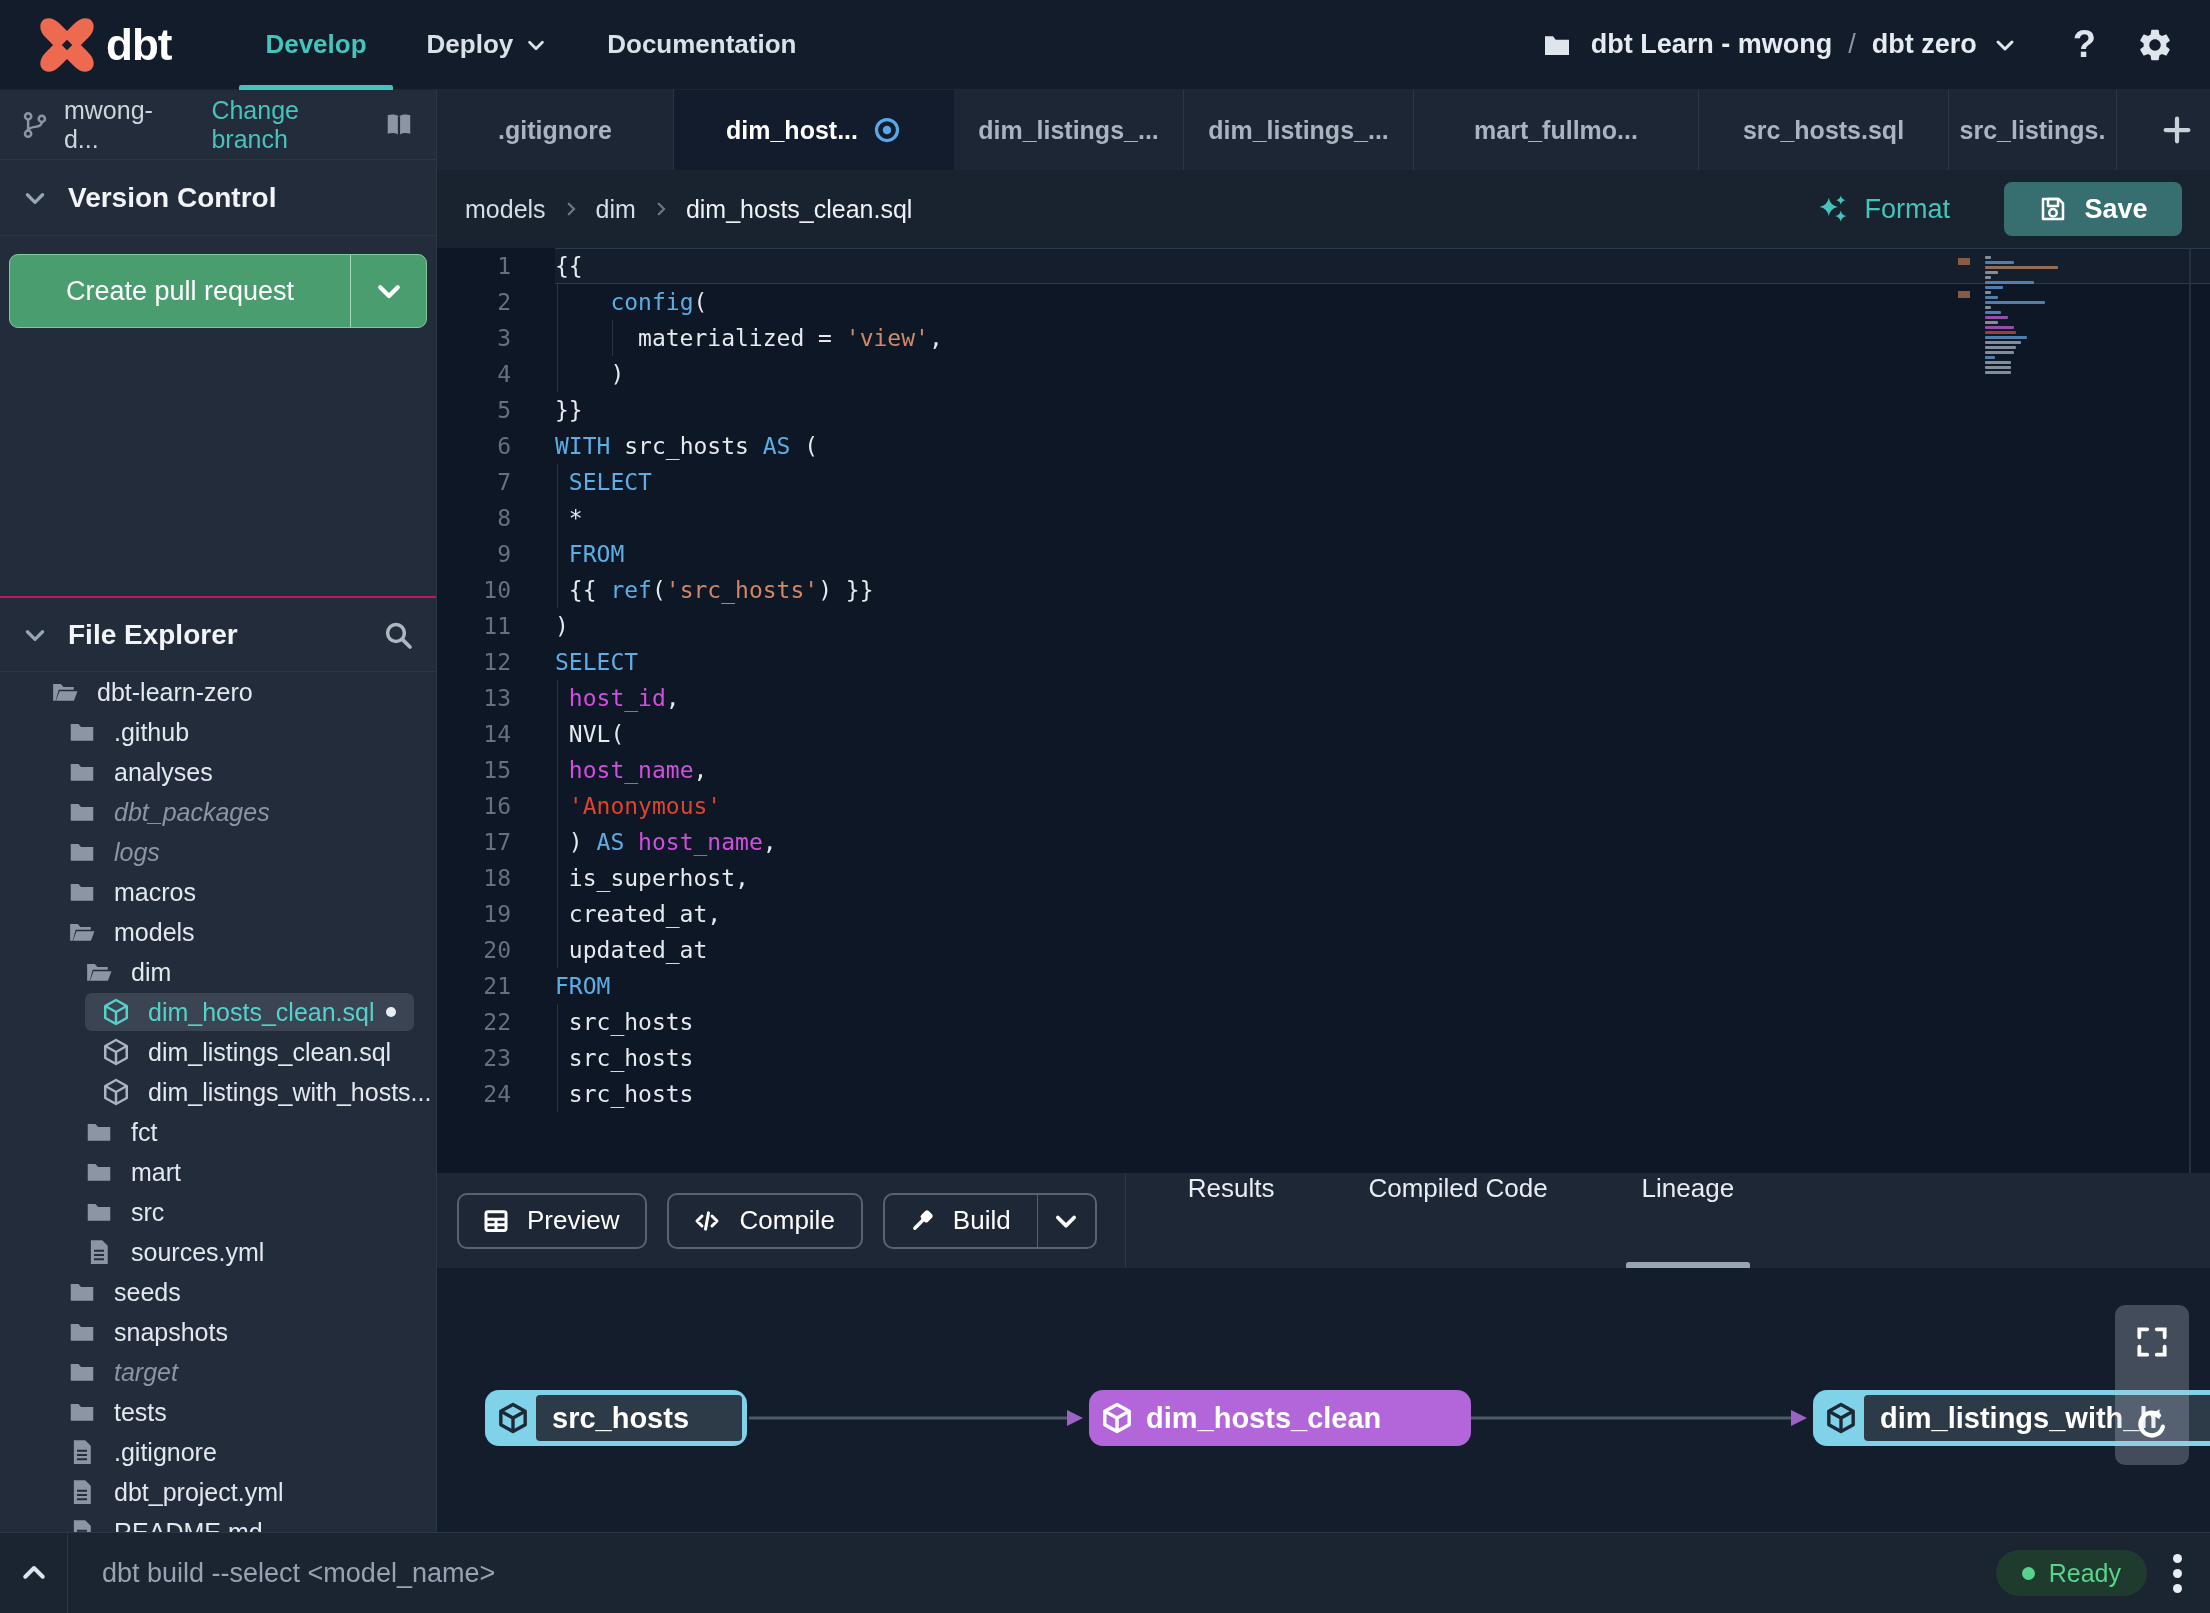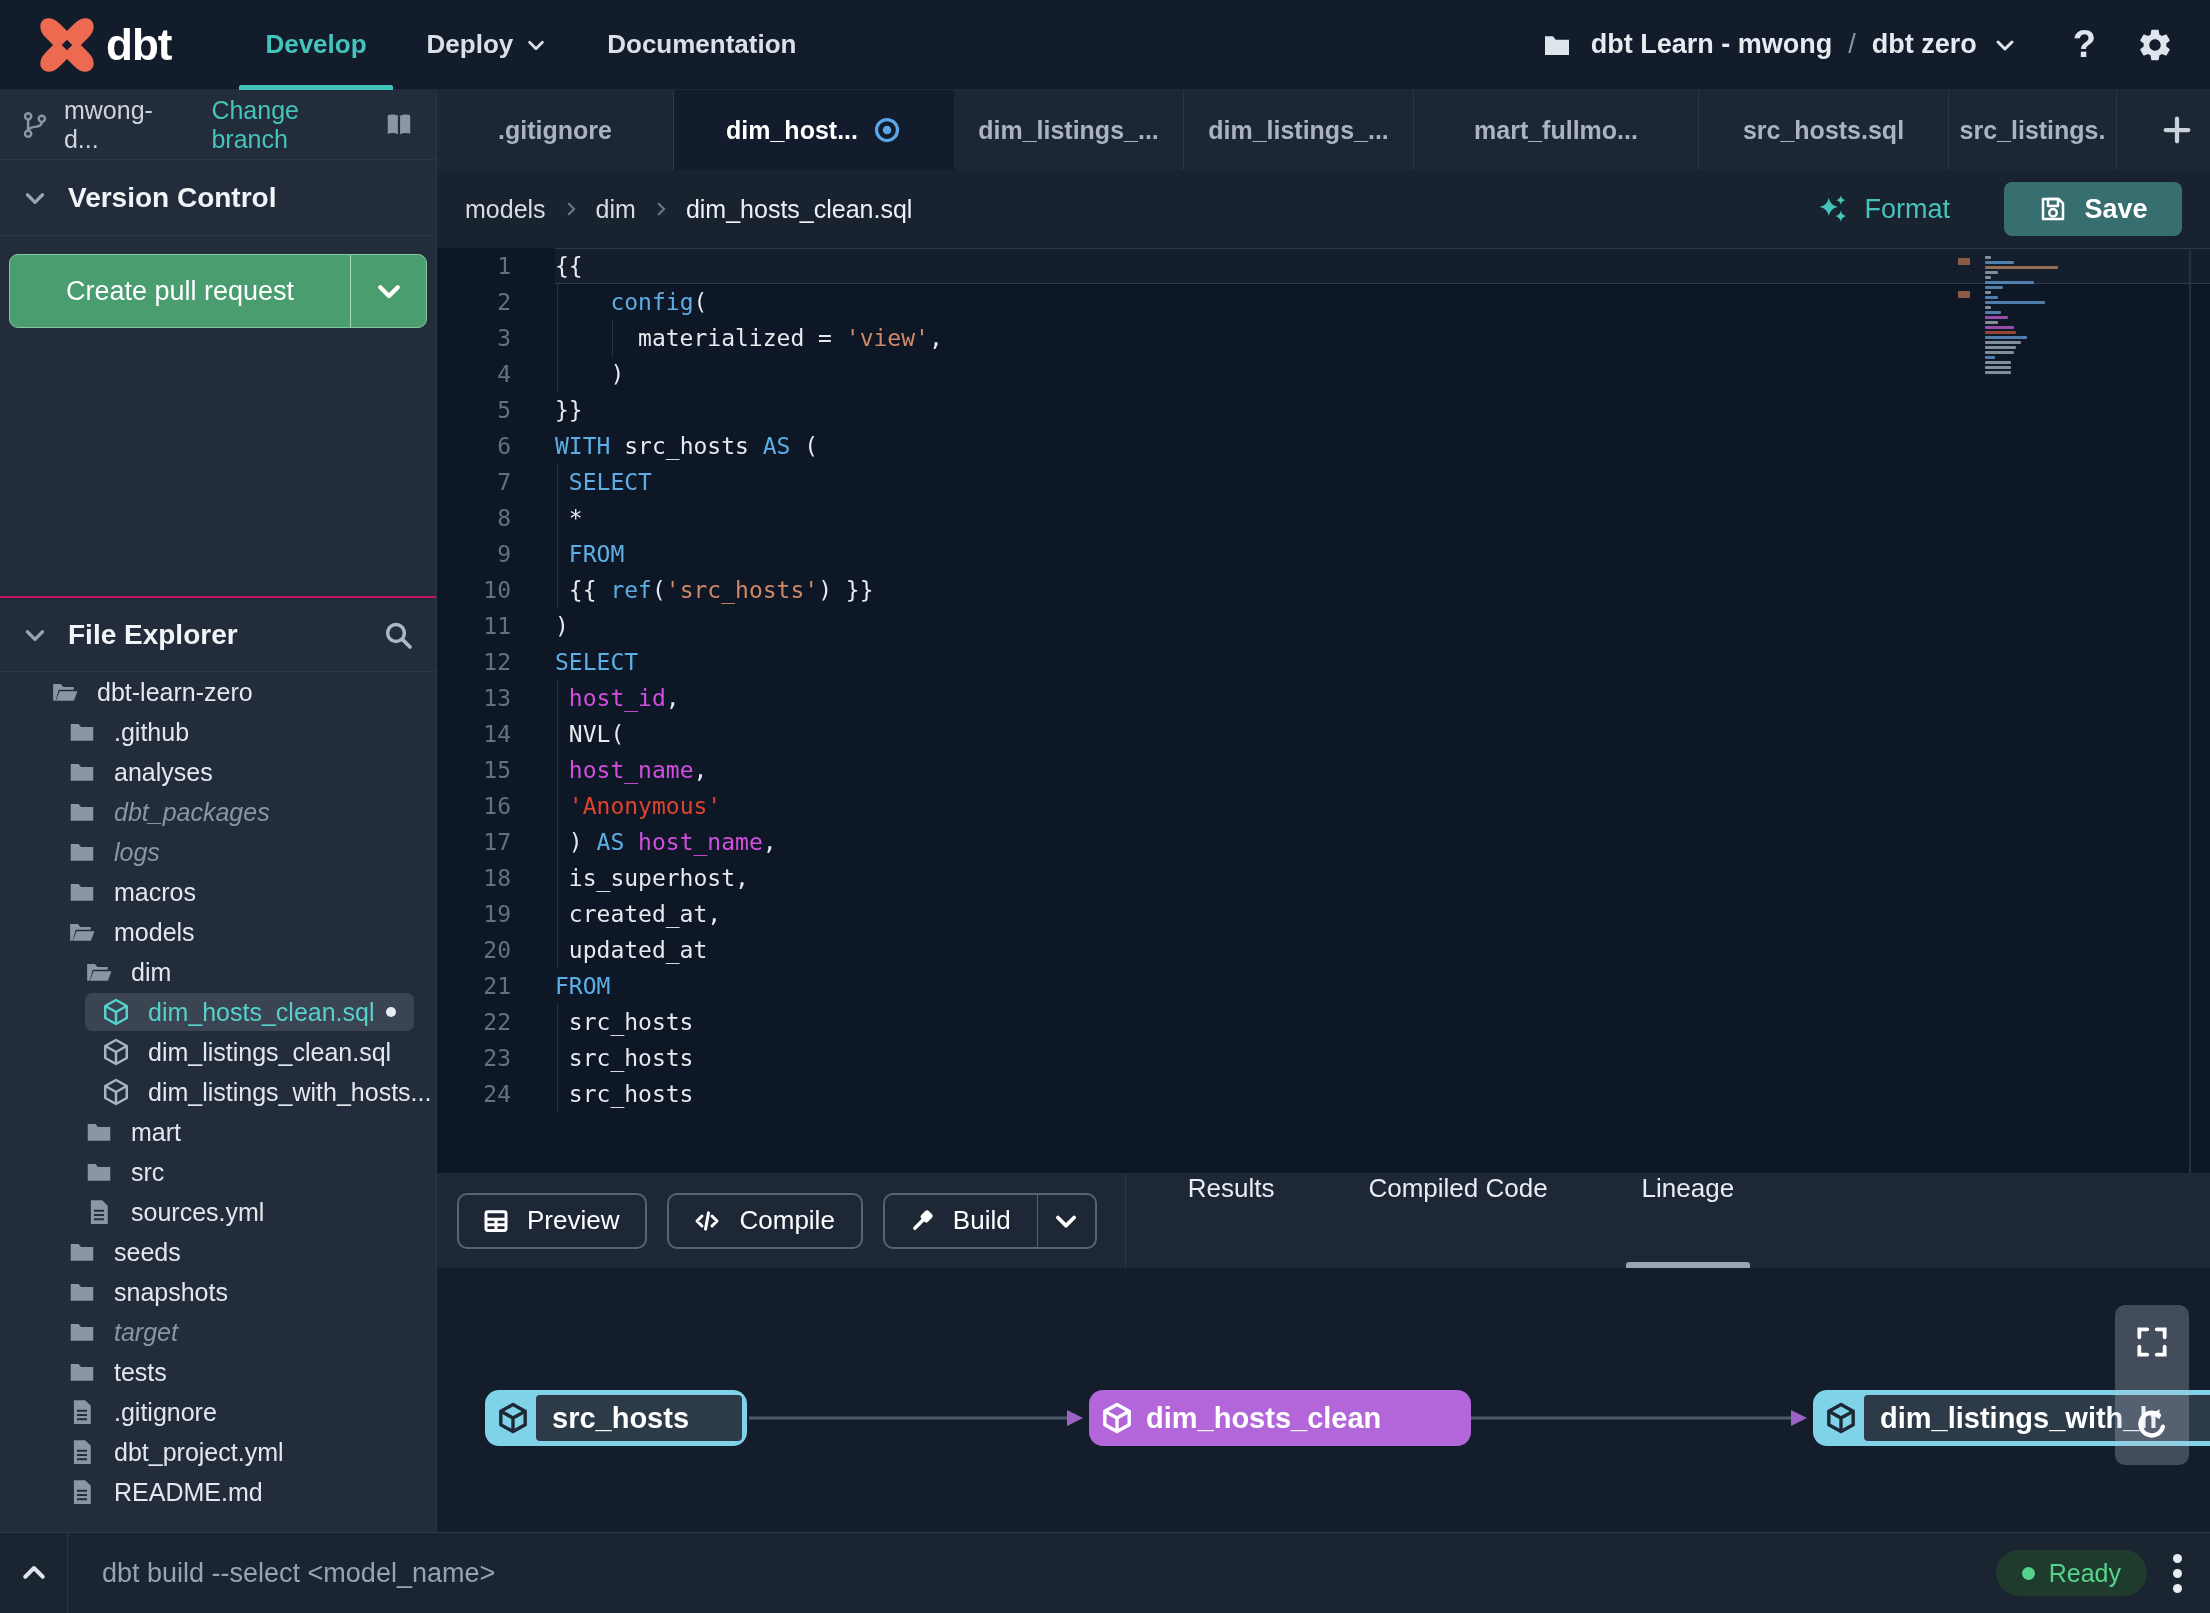--- a/index.html
+++ b/index.html
@@ -340,20 +340,28 @@
           </svg>
         </span>
         <span class="tlabel">dim_listings_with_hosts...</span>
       </div>
       <div class="trow">
         <span class="ticon" style="margin-left: 84px;">
           <svg width="30" height="30" viewBox="0 0 24 24">
             <path fill="currentColor" d="M3 5.5 h6.2 l2 2.5 H21 v11 H3 Z"></path>
           </svg>
         </span>
+        <span class="tlabel">fct</span>
+      </div>
+      <div class="trow">
+        <span class="ticon" style="margin-left: 84px;">
+          <svg width="30" height="30" viewBox="0 0 24 24">
+            <path fill="currentColor" d="M3 5.5 h6.2 l2 2.5 H21 v11 H3 Z"></path>
+          </svg>
+        </span>
         <span class="tlabel">mart</span>
       </div>
       <div class="trow">
         <span class="ticon" style="margin-left: 84px;">
           <svg width="30" height="30" viewBox="0 0 24 24">
             <path fill="currentColor" d="M3 5.5 h6.2 l2 2.5 H21 v11 H3 Z"></path>
           </svg>
         </span>
         <span class="tlabel">src</span>
       </div>

